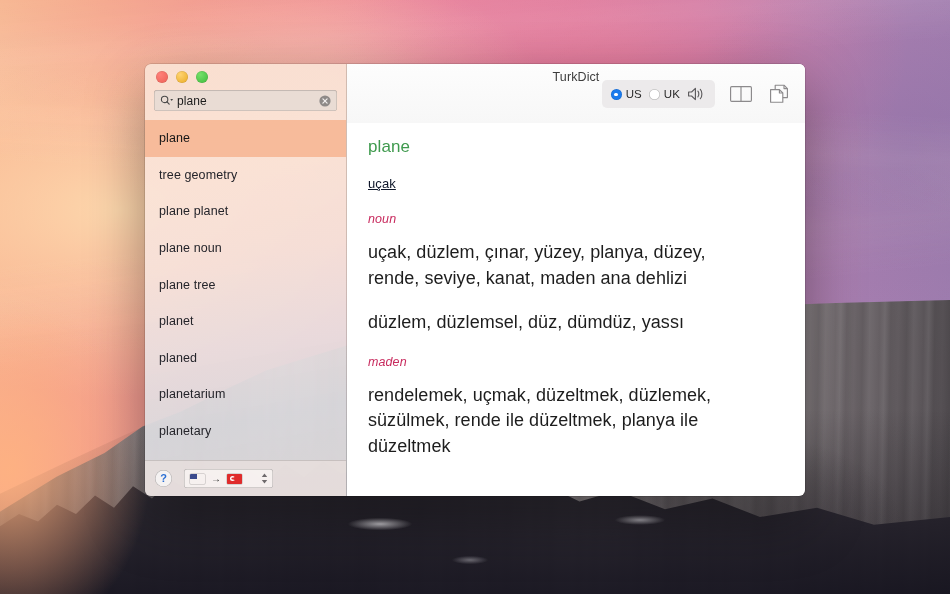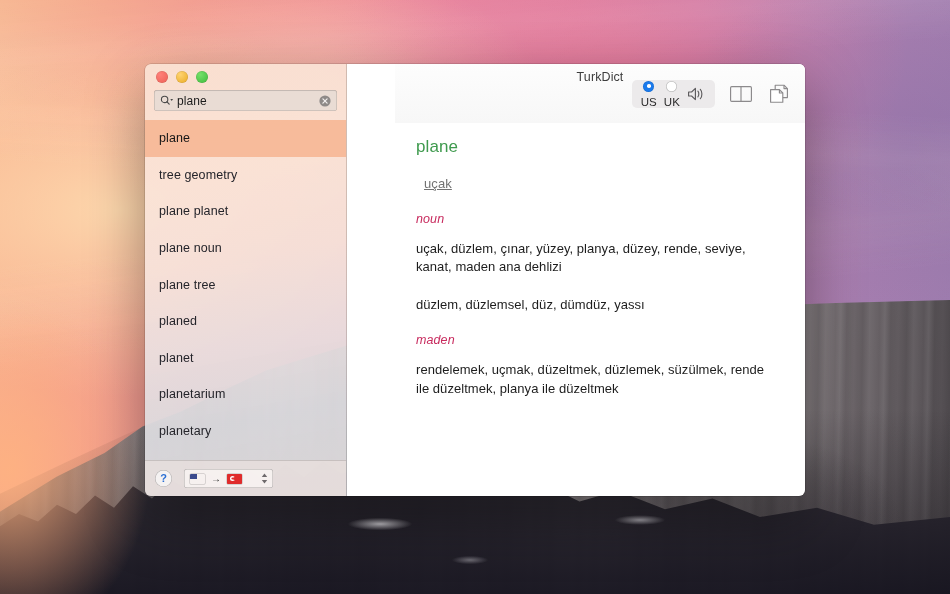--- a/index.html
+++ b/index.html
@@ -306,21 +306,20 @@
   .arrow-glyph { font-size: 10px; color: #2a2a2a; line-height: 1; }
   .stepper { margin-left: auto; display: flex; flex-direction: column; align-items: center; justify-content: center; width: 11px; }
 
   
   #content-pane {
     flex: 1 1 auto;
     background: #ffffff;
     display: flex;
     flex-direction: column;
     position: relative;
-    padding-left: 48px;
   }
   #titlebar {
     position: relative;
     flex: 0 0 59px;
     height: 59px;
     background: linear-gradient(180deg, #fdfdfd 0%, #f7f7f7 100%);
     display: flex;
     align-items: flex-start;
     justify-content: center;
   }
@@ -341,21 +340,21 @@
   #accent-group {
     display: flex;
     align-items: center;
     gap: 7px;
     background: #eceaeb;
     border-radius: 5px;
     padding: 6px 9px;
     height: 16px;
     box-sizing: content-box;
   }
-  .radio-item { display: flex; align-items: center; gap: 4px; cursor: default; flex-direction: column; }
+  .radio-item { display: flex; align-items: flex-end; gap: 4px; cursor: default; }
   .radio-dot {
     width: 11px; height: 11px; border-radius: 50%;
     background: #ffffff;
     box-shadow: inset 0 0 0 0.7px rgba(0,0,0,0.26);
     display: flex; align-items: center; justify-content: center;
   }
   .radio-dot.on {
     background: #1a7aec;
     box-shadow: inset 0 0 0 0.7px rgba(0,0,0,0.10);
   }
@@ -371,34 +370,34 @@
     overflow: hidden;
   }
   .headword {
     font-size: 17px;
     color: #3f9a4e;
     margin: 0 0 19px 0;
     letter-spacing: 0.1px;
   }
   .primary-trans {
     font-size: 13px;
-    color: #737373;
-    margin: 0 0 21px 8px;
+    color: #0f172a;
+    margin: 0 0 21px 0;
     letter-spacing: 0.1px;
     text-decoration: underline;
   }
   .pos {
     font-size: 12.5px;
     font-style: italic;
     color: #c82b5e;
     margin: 8px 0 14px 0;
     letter-spacing: 0.1px;
   }
   .senses {
-    font-size: 13px;
+    font-size: 18px;
     color: #1d1d1d;
     margin: 0 0 19px 0;
     line-height: 1.42;
     letter-spacing: 0.05px;
     max-width: 380px;
   }
 </style>
 </head>
 <body>
 
@@ -456,24 +455,24 @@
         <div class="word-row">
             <span>plane planet</span>
           </div>
         <div class="word-row">
             <span>plane noun</span>
           </div>
         <div class="word-row">
             <span>plane tree</span>
           </div>
         <div class="word-row">
+            <span>planet</span>
+          </div>
+        <div class="word-row">
             <span>planed</span>
-          </div>
-        <div class="word-row">
-            <span>planet</span>
           </div>
         <div class="word-row">
             <span>planetarium</span>
           </div>
         <div class="word-row">
             <span>planetary</span>
           </div>
       </div>
 
       <div id="sidebar-bottom">

